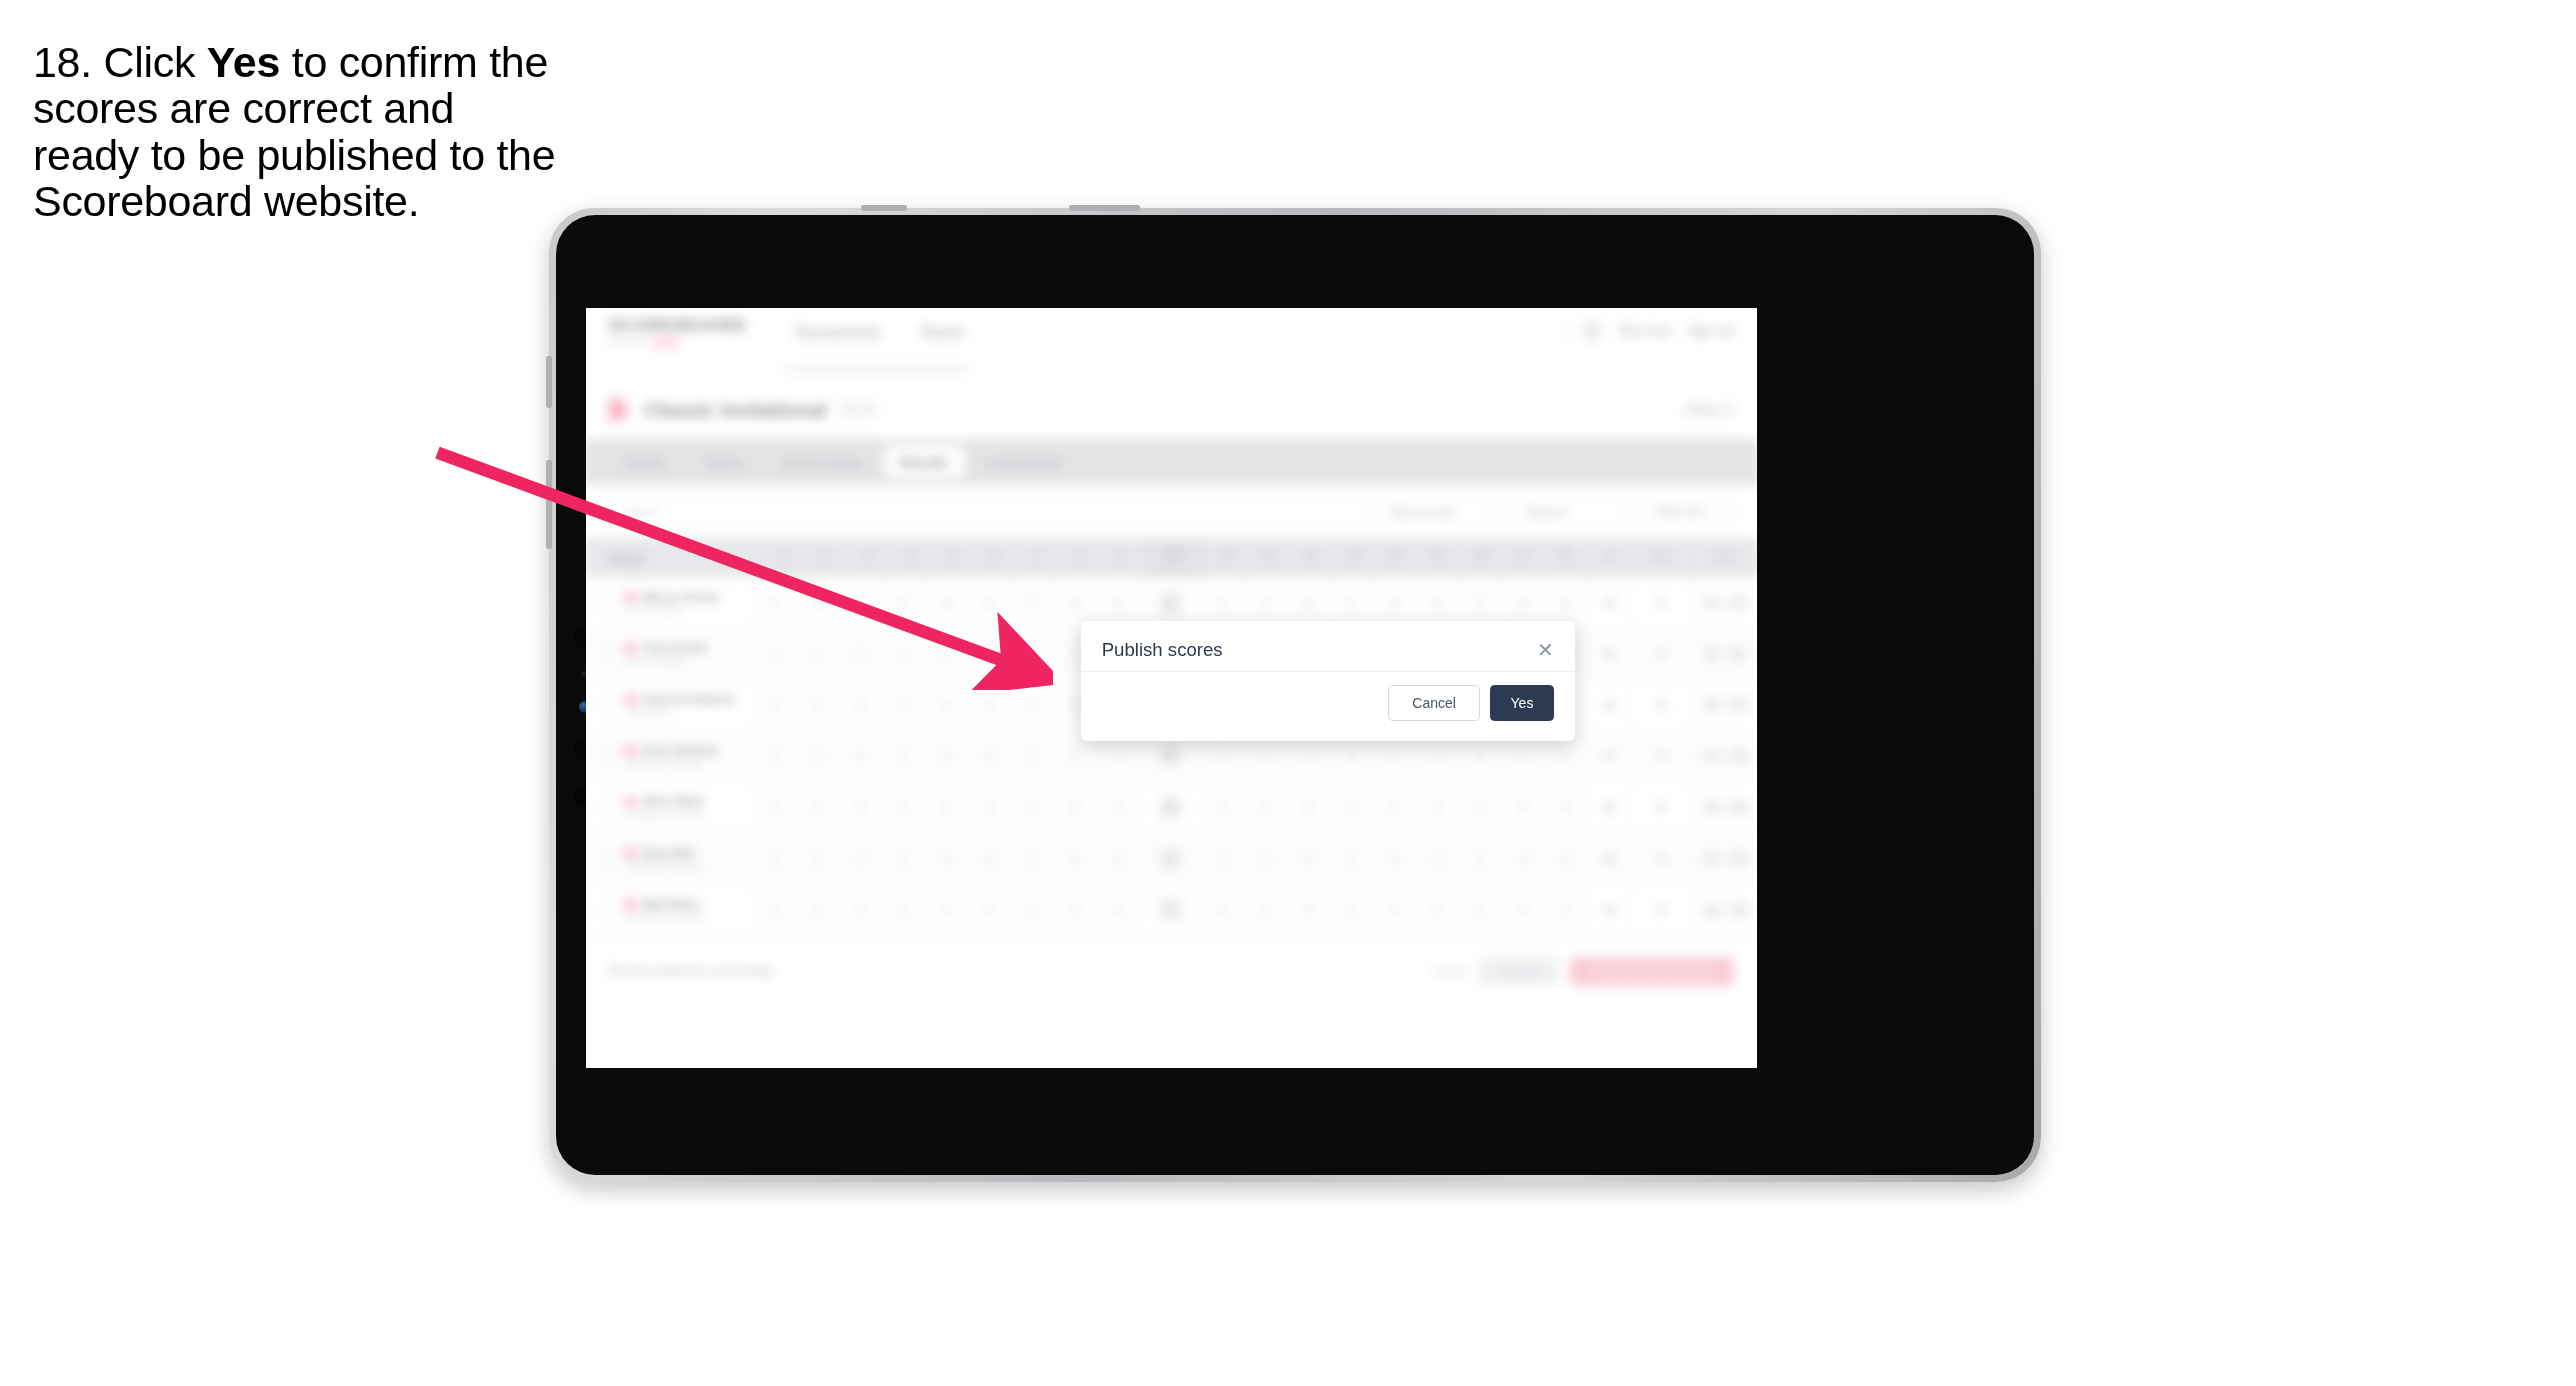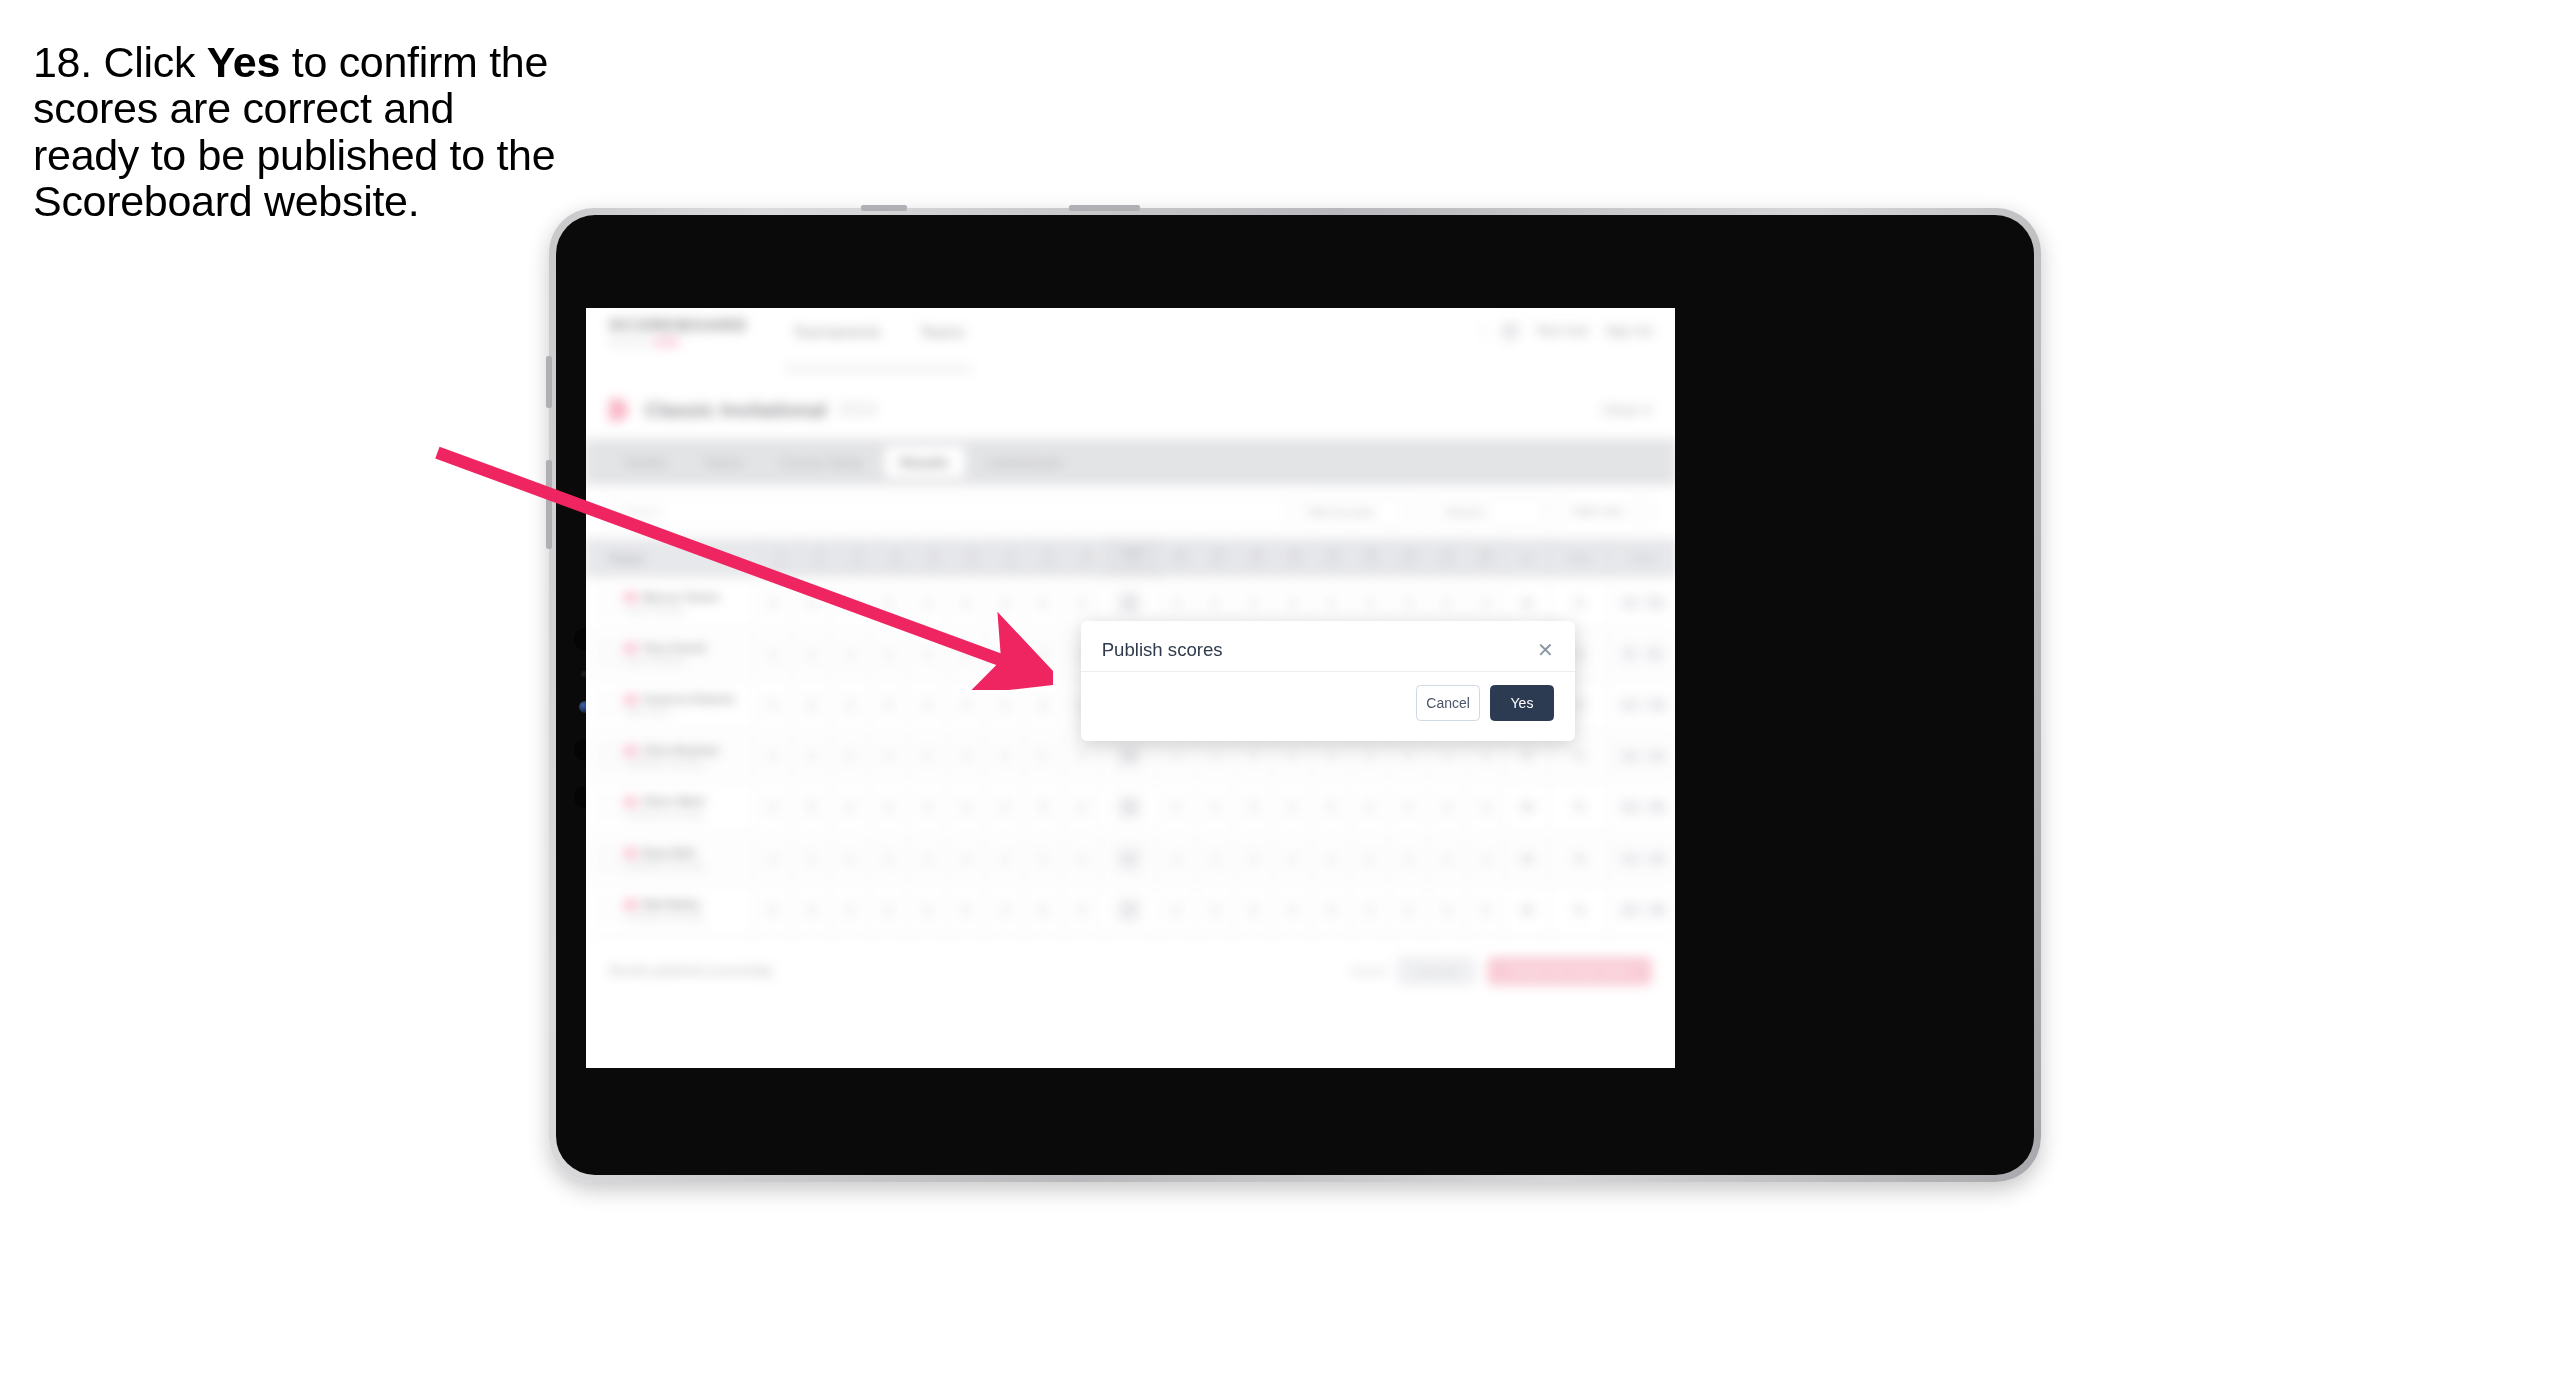--- a/index.html
+++ b/index.html
@@ -45,21 +45,21 @@
   .device-body {
     position: absolute;
     left: 6.7px; top: 6.7px; right: 6.7px; bottom: 6.7px;
     background: #0a0a0a;
     border-radius: 39px;
   }
   .device-screen {
     position: absolute;
     left: 30px;
     top: 93px;
-    width: 1089px;
+    width: 1171px;
     height: 760px;
     background: #ffffff;
     overflow: hidden;
   }
   
   .btn-top {
     position: absolute;
     top: -3px;
     height: 6px;
     width: 46px;
@@ -234,21 +234,21 @@
     cursor: pointer; font-weight: 300;
   }
   .modal-body { padding: 19.3px 21px 7.4px 21px; }
   .modal-text { font-size: 14px; color: #6c7584; }
   .modal-foot {
     padding: 13.4px 21px 19.3px 21px;
     display: flex; justify-content: flex-end; gap: 10.4px;
   }
   .btn-cancel {
     background:#ffffff; color:#4a5568; border:0.7px solid #cfd9e6;
-    border-radius:4.5px; padding:9px 9px; font-size:14px;
+    border-radius:4.5px; padding:9px 23px; font-size:14px;
   }
   .btn-yes {
     background:#2d3b52; color:#ffffff; border:0.7px solid #2d3b52;
     border-radius:4.5px; padding:9px 19.3px; font-size:14px;
   }
 
   
   .arrow-svg {
     position: absolute;
     left: 430px; top: 445px;

